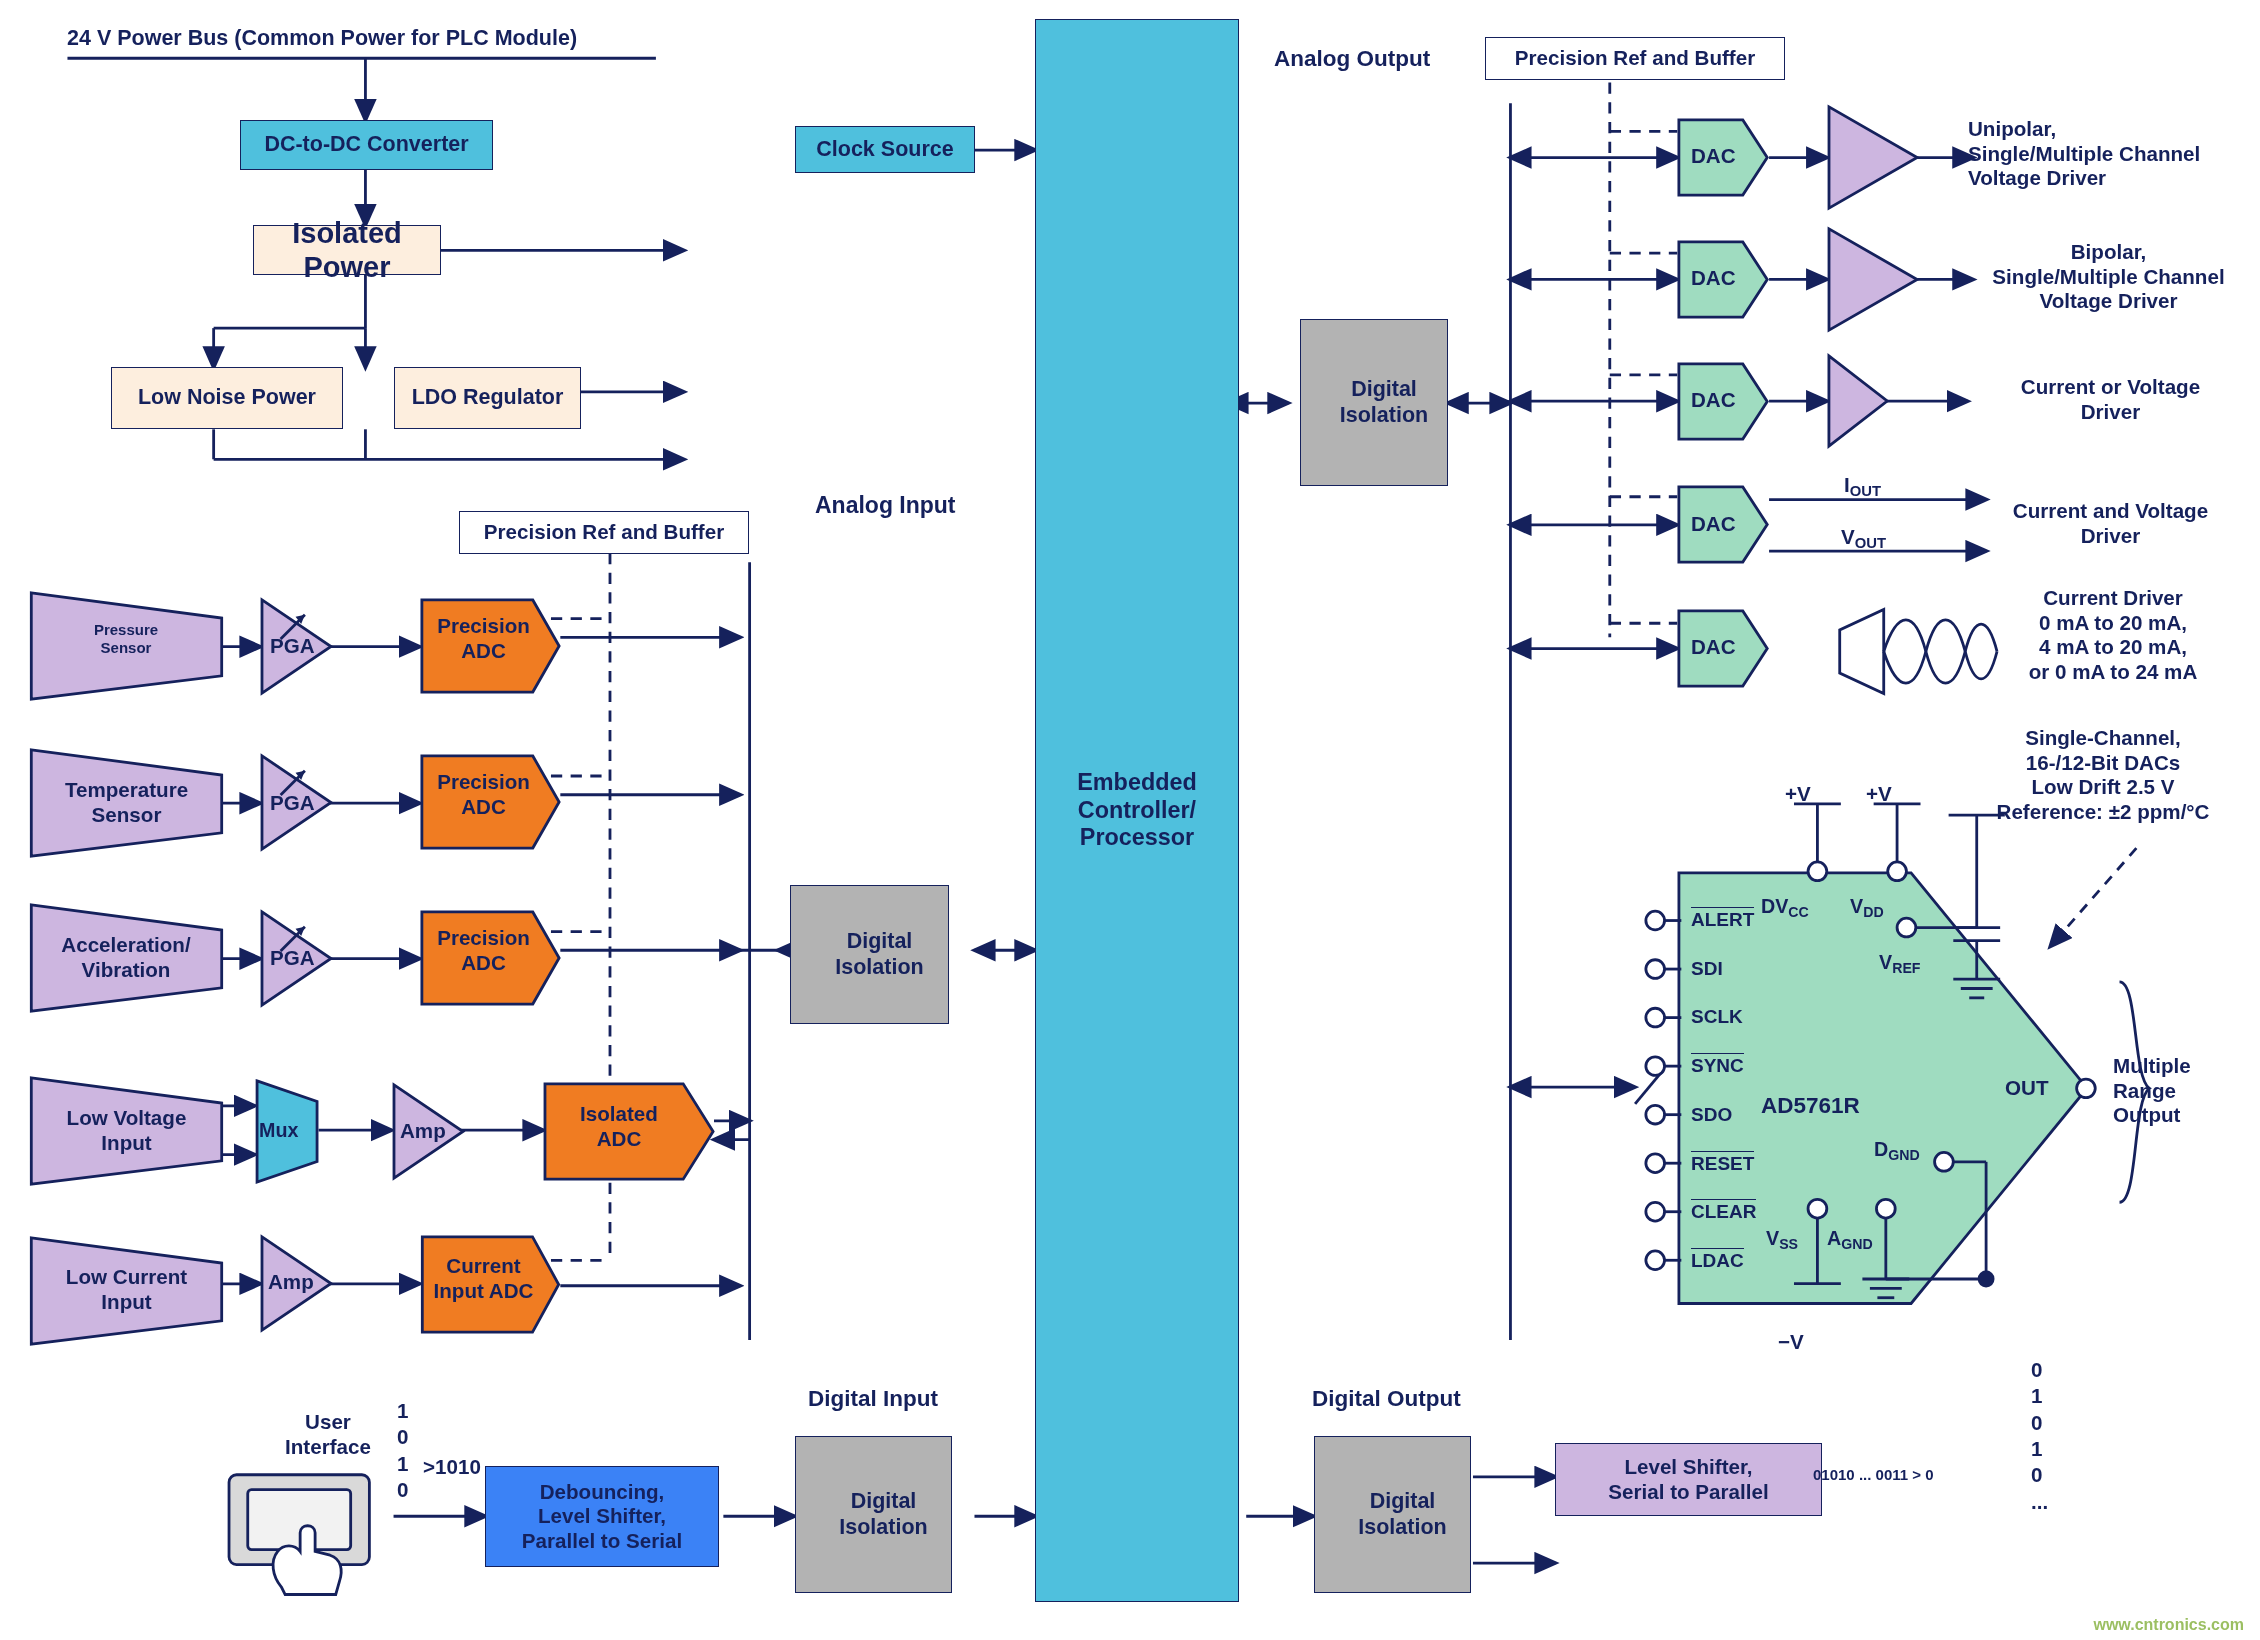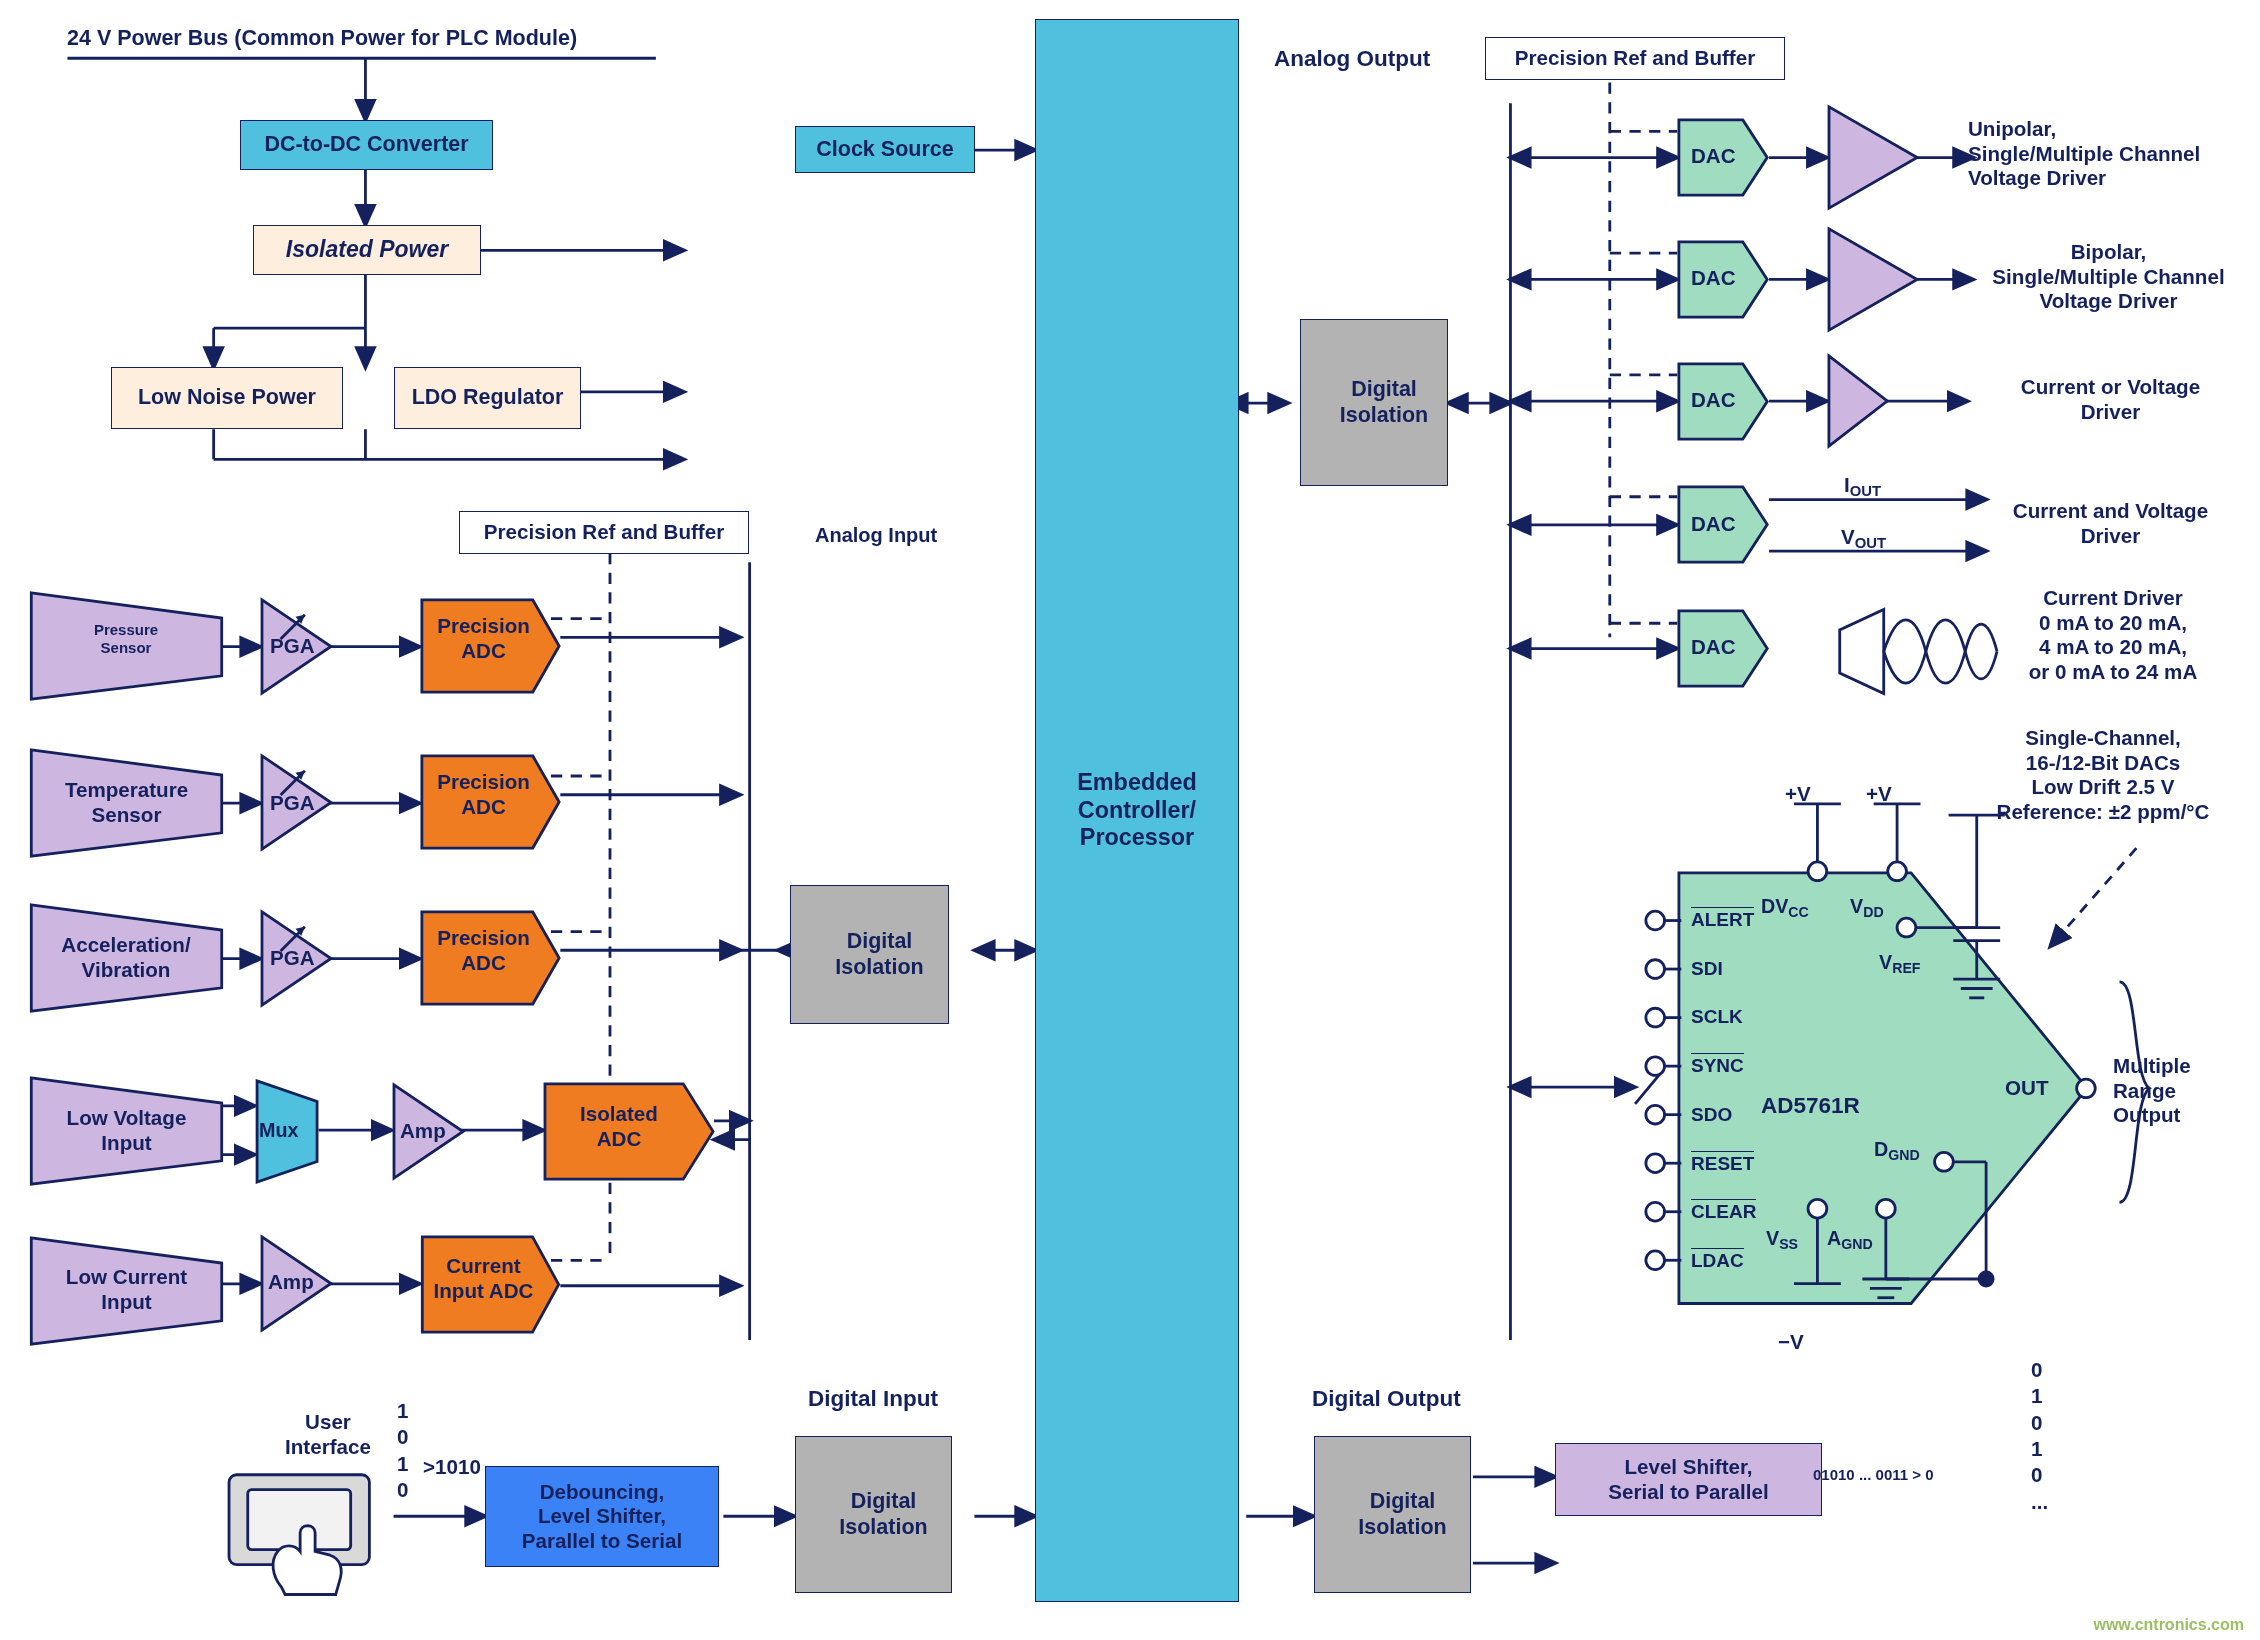--- a/index.html
+++ b/index.html
@@ -134,34 +134,34 @@
     </g>
 
     <g stroke="#15215c" stroke-width="3" fill="none">
       <line x1="1745" y1="1178" x2="1775" y2="1142"></line>
     </g>
   </svg>
 
   <div class="lbl" style="left:67px;top:26px;font-size:21.5px;">24 V Power Bus (Common Power for PLC Module)</div>
 
   <div class="box blue-box" style="left:240px;top:120px;width:253px;height:50px;font-size:21.5px;">DC-to-DC Converter</div>
-  <div class="box cream-box" style="left:253px;top:225px;width:228px;height:50px;font-size:23px;font-style:italic;">Isolated Power</div>
+  <div class="box cream-box" style="left:253px;top:225px;width:188px;height:50px;font-size:29px;">Isolated Power</div>
   <div class="box cream-box" style="left:111px;top:367px;width:232px;height:62px;font-size:21.5px;">Low Noise Power</div>
   <div class="box cream-box" style="left:394px;top:367px;width:187px;height:62px;font-size:21.5px;">LDO Regulator</div>
 
   <div class="box blue-box" style="left:795px;top:126px;width:180px;height:47px;font-size:21.5px;">Clock Source</div>
 
   <div class="box blue-box" style="left:1035px;top:19px;width:204px;height:1583px;flex-direction:column;font-size:23.4px;">
     <span>Embedded</span>
     <span>Controller/</span>
     <span>Processor</span>
   </div>
 
   <div class="lbl" style="left:1274px;top:45px;font-size:22.5px;">Analog Output</div>
-  <div class="lbl" style="left:815px;top:523px;font-size:20px;">Analog Input</div>
+  <div class="lbl" style="left:815px;top:492px;font-size:23px;">Analog Input</div>
   <div class="lbl" style="left:808px;top:1385px;font-size:22.5px;">Digital Input</div>
   <div class="lbl" style="left:1312px;top:1385px;font-size:22.5px;">Digital Output</div>
 
   <div class="box refbox" style="left:459px;top:511px;width:290px;height:43px;font-size:20.6px;">Precision Ref and Buffer</div>
   <div class="box refbox" style="left:1485px;top:37px;width:300px;height:43px;font-size:20.6px;">Precision Ref and Buffer</div>
 
   <div class="box gray-box" style="left:1300px;top:319px;width:148px;height:167px;flex-direction:column;font-size:21.5px;">
     <span>Digital</span>
     <span>Isolation</span>
   </div>

